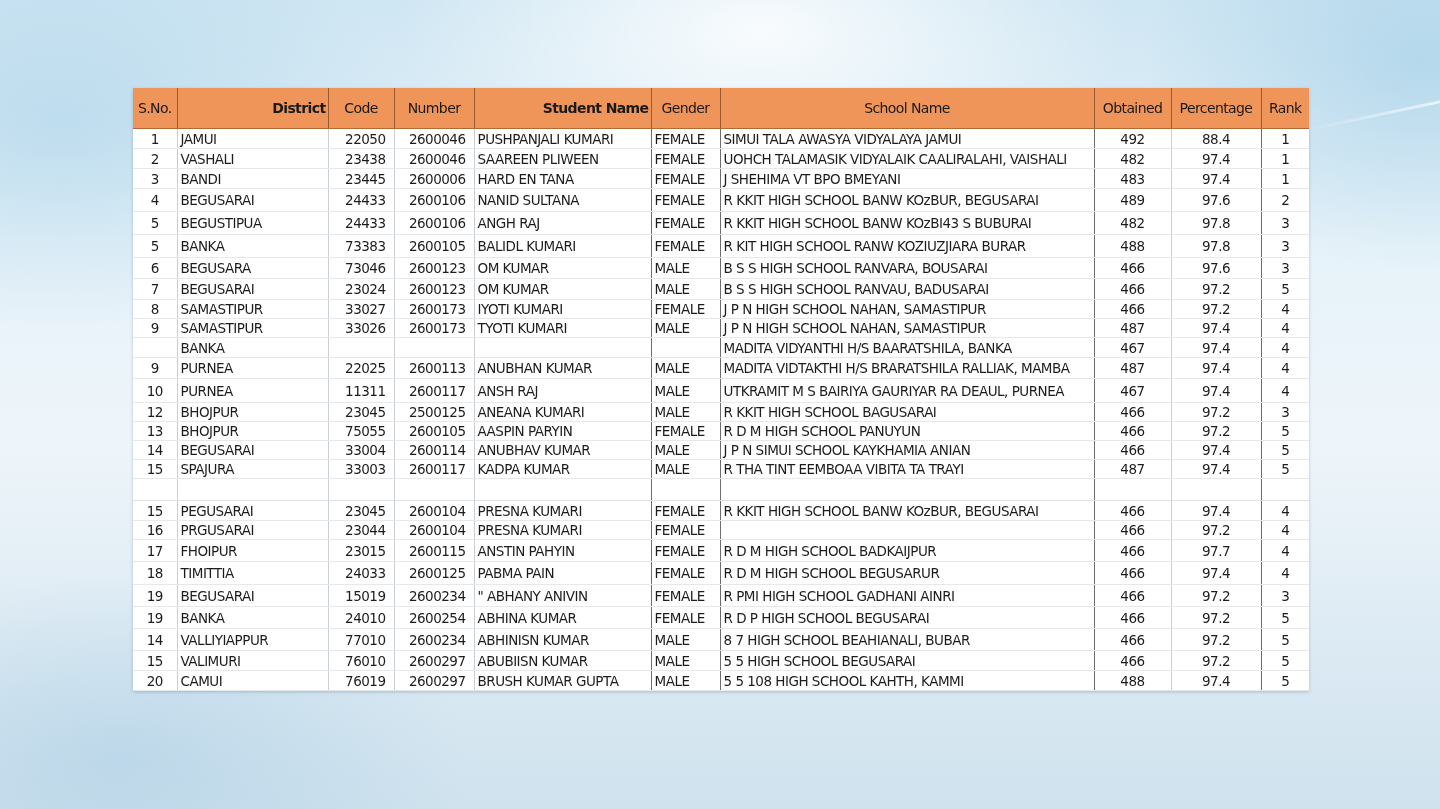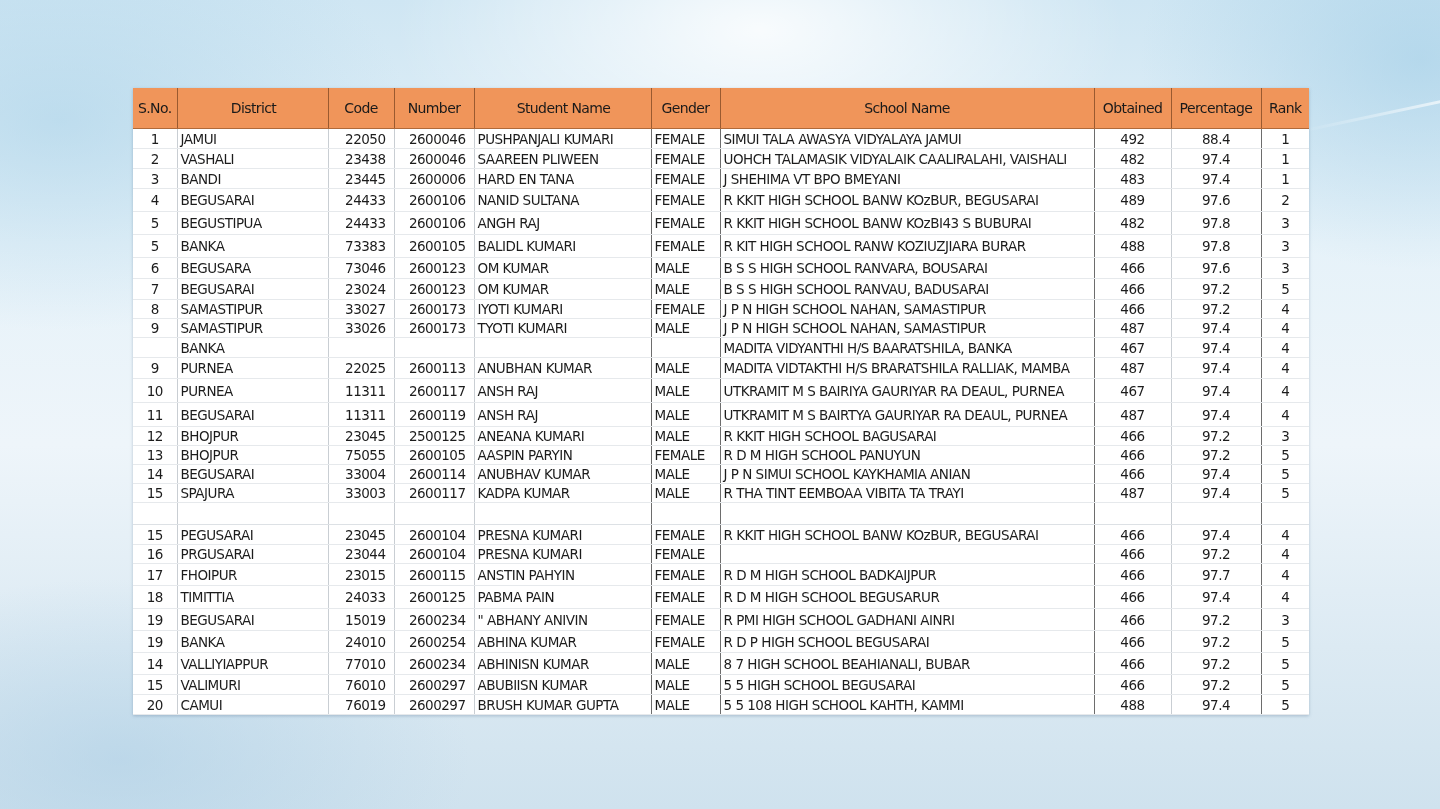--- a/index.html
+++ b/index.html
@@ -37,21 +37,21 @@
     color: #1a1a1a;
     font-family: "DejaVu Sans", sans-serif;
     font-size: 14px; font-weight: normal;
     height: 40px; padding: 0 2px;
     border-right: 1px solid #9a5a30;
     border-bottom: 1px solid #b06a3a;
     letter-spacing: -0.6px;
     white-space: nowrap;
   }
   th:last-child { border-right: none; }
-  th.l { text-align: center; padding-left: 4px; }
+  th.l { text-align: right; padding-left: 4px; font-weight: bold; }
   th.c { text-align: center; }
   td {
     font-family: "DejaVu Sans", sans-serif;
     font-size: 13.5px; color: #1c1c1c;
     letter-spacing: -0.5px;
     padding: 0 3px; white-space: nowrap; overflow: hidden;
     border-right: 1px solid #c9ced3;
     border-bottom: 1px solid #e6e9ec;
     vertical-align: middle;
   }
@@ -247,32 +247,20 @@
           <td class="l">PURNEA</td>
           <td class="r">11311</td>
           <td class="r">2600117</td>
           <td class="l bd">ANSH RAJ</td>
           <td class="l bd">MALE</td>
           <td class="l bd">UTKRAMIT M S BAIRIYA GAURIYAR RA DEAUL, PURNEA</td>
           <td class="c">467</td>
           <td class="c bd">97.4</td>
           <td class="c">4</td>
         </tr>
-        <tr style="height: 24px;">
-          <td class="c">11</td>
-          <td class="l">BEGUSARAI</td>
-          <td class="r">11311</td>
-          <td class="r">2600119</td>
-          <td class="l bd">ANSH RAJ</td>
-          <td class="l bd">MALE</td>
-          <td class="l bd">UTKRAMIT M S BAIRTYA GAURIYAR RA DEAUL, PURNEA</td>
-          <td class="c">487</td>
-          <td class="c bd">97.4</td>
-          <td class="c">4</td>
-        </tr>
         <tr style="height: 19px; padding-left: 28px;">
           <td class="c">12</td>
           <td class="l">BHOJPUR</td>
           <td class="r">23045</td>
           <td class="r">2500125</td>
           <td class="l bd">ANEANA KUMARI</td>
           <td class="l bd">MALE</td>
           <td class="l bd">R KKIT HIGH SCHOOL BAGUSARAI</td>
           <td class="c">466</td>
           <td class="c bd">97.2</td>

